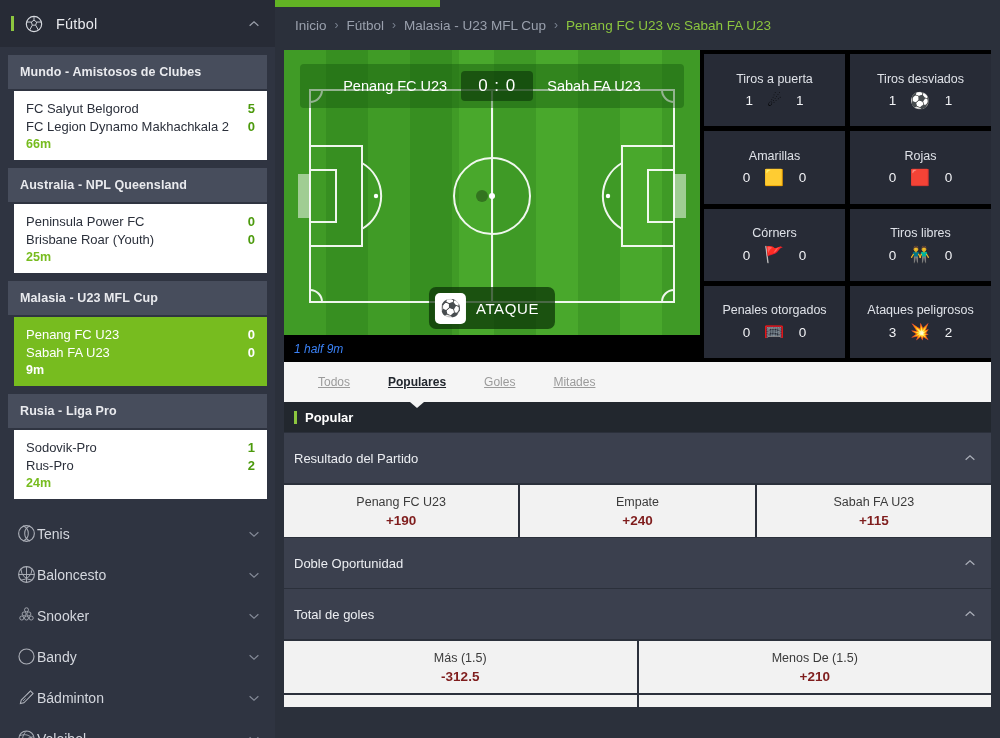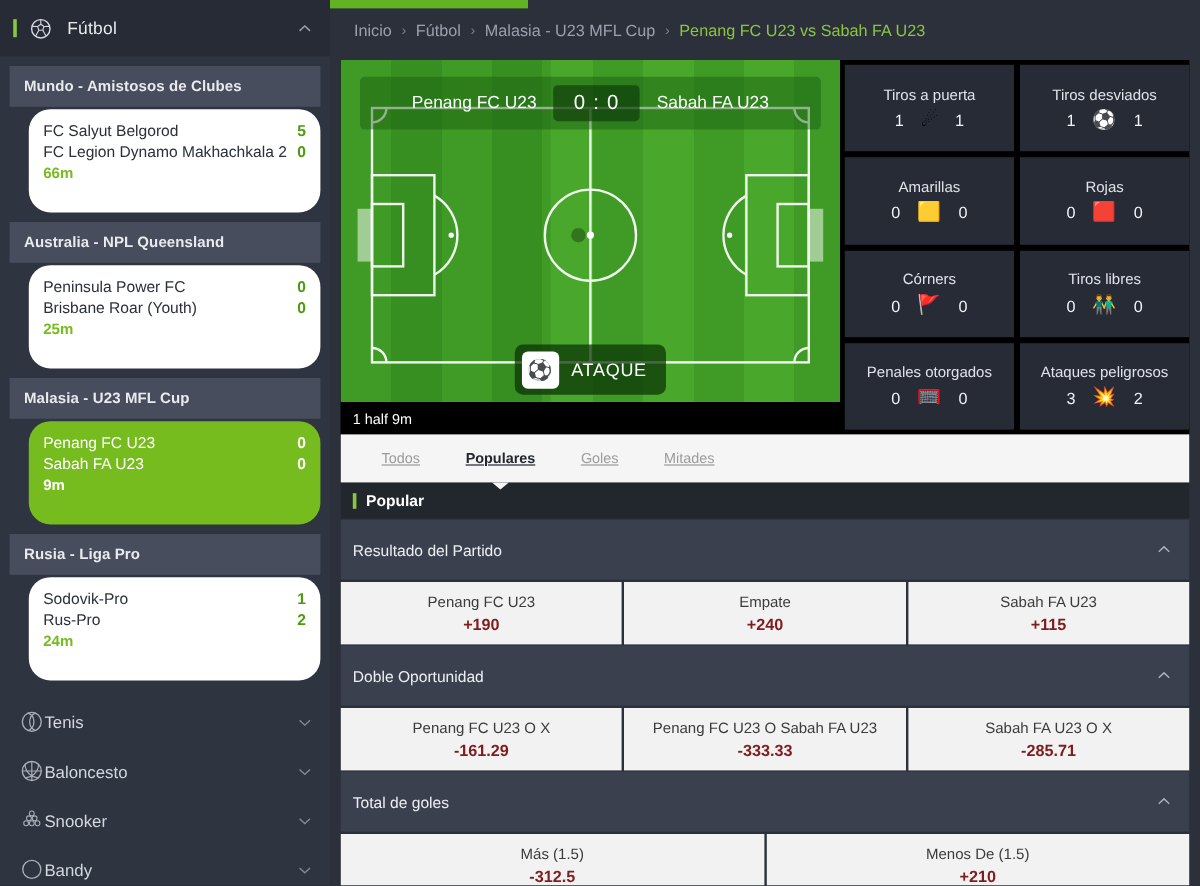--- a/index.html
+++ b/index.html
@@ -37,21 +37,21 @@
   .sport-header .title {
     color: #e9eaee; font-size: 14.5px; margin-left: 12px; flex: 1; letter-spacing: .2px;
   }
   .chev { width: 14px; height: 14px; flex: none; opacity: .8; }
 
   .league-head {
     background: #474d5c; color: #e9eaee; font-size: 12.5px; font-weight: bold;
     padding: 10px 12px; margin: 8px 8px 0 8px; letter-spacing: .1px;
   }
   .match-card {
-    background: #ffffff; margin: 2px 8px 0 24px; padding: 9px 12px 26px 12px; border-radius: 18px;
+    background: #ffffff; margin: 2px 8px 0 14px; padding: 9px 12px 9px 12px;
   }
   .match-card.sel { background: #77bc1f; }
   .mrow { display: flex; justify-content: space-between; align-items: baseline; }
   .mteam { color: #2b303b; font-size: 13px; line-height: 18px; }
   .mscore { color: #4c9a0d; font-size: 13px; font-weight: bold; line-height: 18px; }
   .mtime { color: #77bc1f; font-size: 12.5px; font-weight: bold; margin-top: 1px; }
   .match-card.sel .mteam, .match-card.sel .mscore, .match-card.sel .mtime { color: #ffffff; }
 
   .sport-row {
     height: 41px; display: flex; align-items: center; padding: 0 14px 0 16px;
@@ -97,22 +97,22 @@
     position: absolute; left: 50%; transform: translateX(-50%); bottom: 6px;
     background: rgba(10,48,6,.72); border-radius: 7px; height: 42px;
     display: flex; align-items: center; padding: 0 16px 0 6px; gap: 10px; z-index: 5;
   }
   .ataque .badge {
     width: 31px; height: 31px; background: #fff; border-radius: 5px;
     display: flex; align-items: center; justify-content: center; font-size: 17px;
   }
   .ataque .txt { color: #fff; font-size: 15px; letter-spacing: .6px; }
   .halftime {
-    height: 27px; background: #000; color: #ffffff; font-size: 12px;
-    display: flex; align-items: center; padding-left: 10px;
+    height: 27px; background: #000; color: #3b82f6; font-size: 12px;
+    display: flex; align-items: center; padding-left: 10px; font-style: italic;
   }
 
   .statgrid {
     flex: 1; display: grid; grid-template-columns: 1fr 1fr;
     grid-auto-rows: 1fr; gap: 5px; padding: 4px 0 4px 4px; background: #000;
   }
   .stat {
     background: #272b36; display: flex; flex-direction: column;
     align-items: center; justify-content: center; gap: 7px;
   }
@@ -462,34 +462,20 @@
         <span class="odd">+115</span>
       </div>
     </div>
 
     <div class="mkt-head">
       <span class="t">Doble Oportunidad</span>
       <svg class="chev" viewBox="0 0 16 16">
         <path d="M3 10 L8 5.4 L13 10" fill="none" stroke="#c7cbd4" stroke-width="1.4"></path>
       </svg>
     </div>
-    <div class="mkt-row">
-      <div class="outcome">
-        <span class="lbl">Penang FC U23 O X</span>
-        <span class="odd">-161.29</span>
-      </div>
-      <div class="outcome">
-        <span class="lbl">Penang FC U23 O Sabah FA U23</span>
-        <span class="odd">-333.33</span>
-      </div>
-      <div class="outcome">
-        <span class="lbl">Sabah FA U23 O X</span>
-        <span class="odd">-285.71</span>
-      </div>
-    </div>
 
     <div class="mkt-head">
       <span class="t">Total de goles</span>
       <svg class="chev" viewBox="0 0 16 16">
         <path d="M3 10 L8 5.4 L13 10" fill="none" stroke="#c7cbd4" stroke-width="1.4"></path>
       </svg>
     </div>
     <div class="mkt-row">
       <div class="outcome">
         <span class="lbl">Más (1.5)</span>

